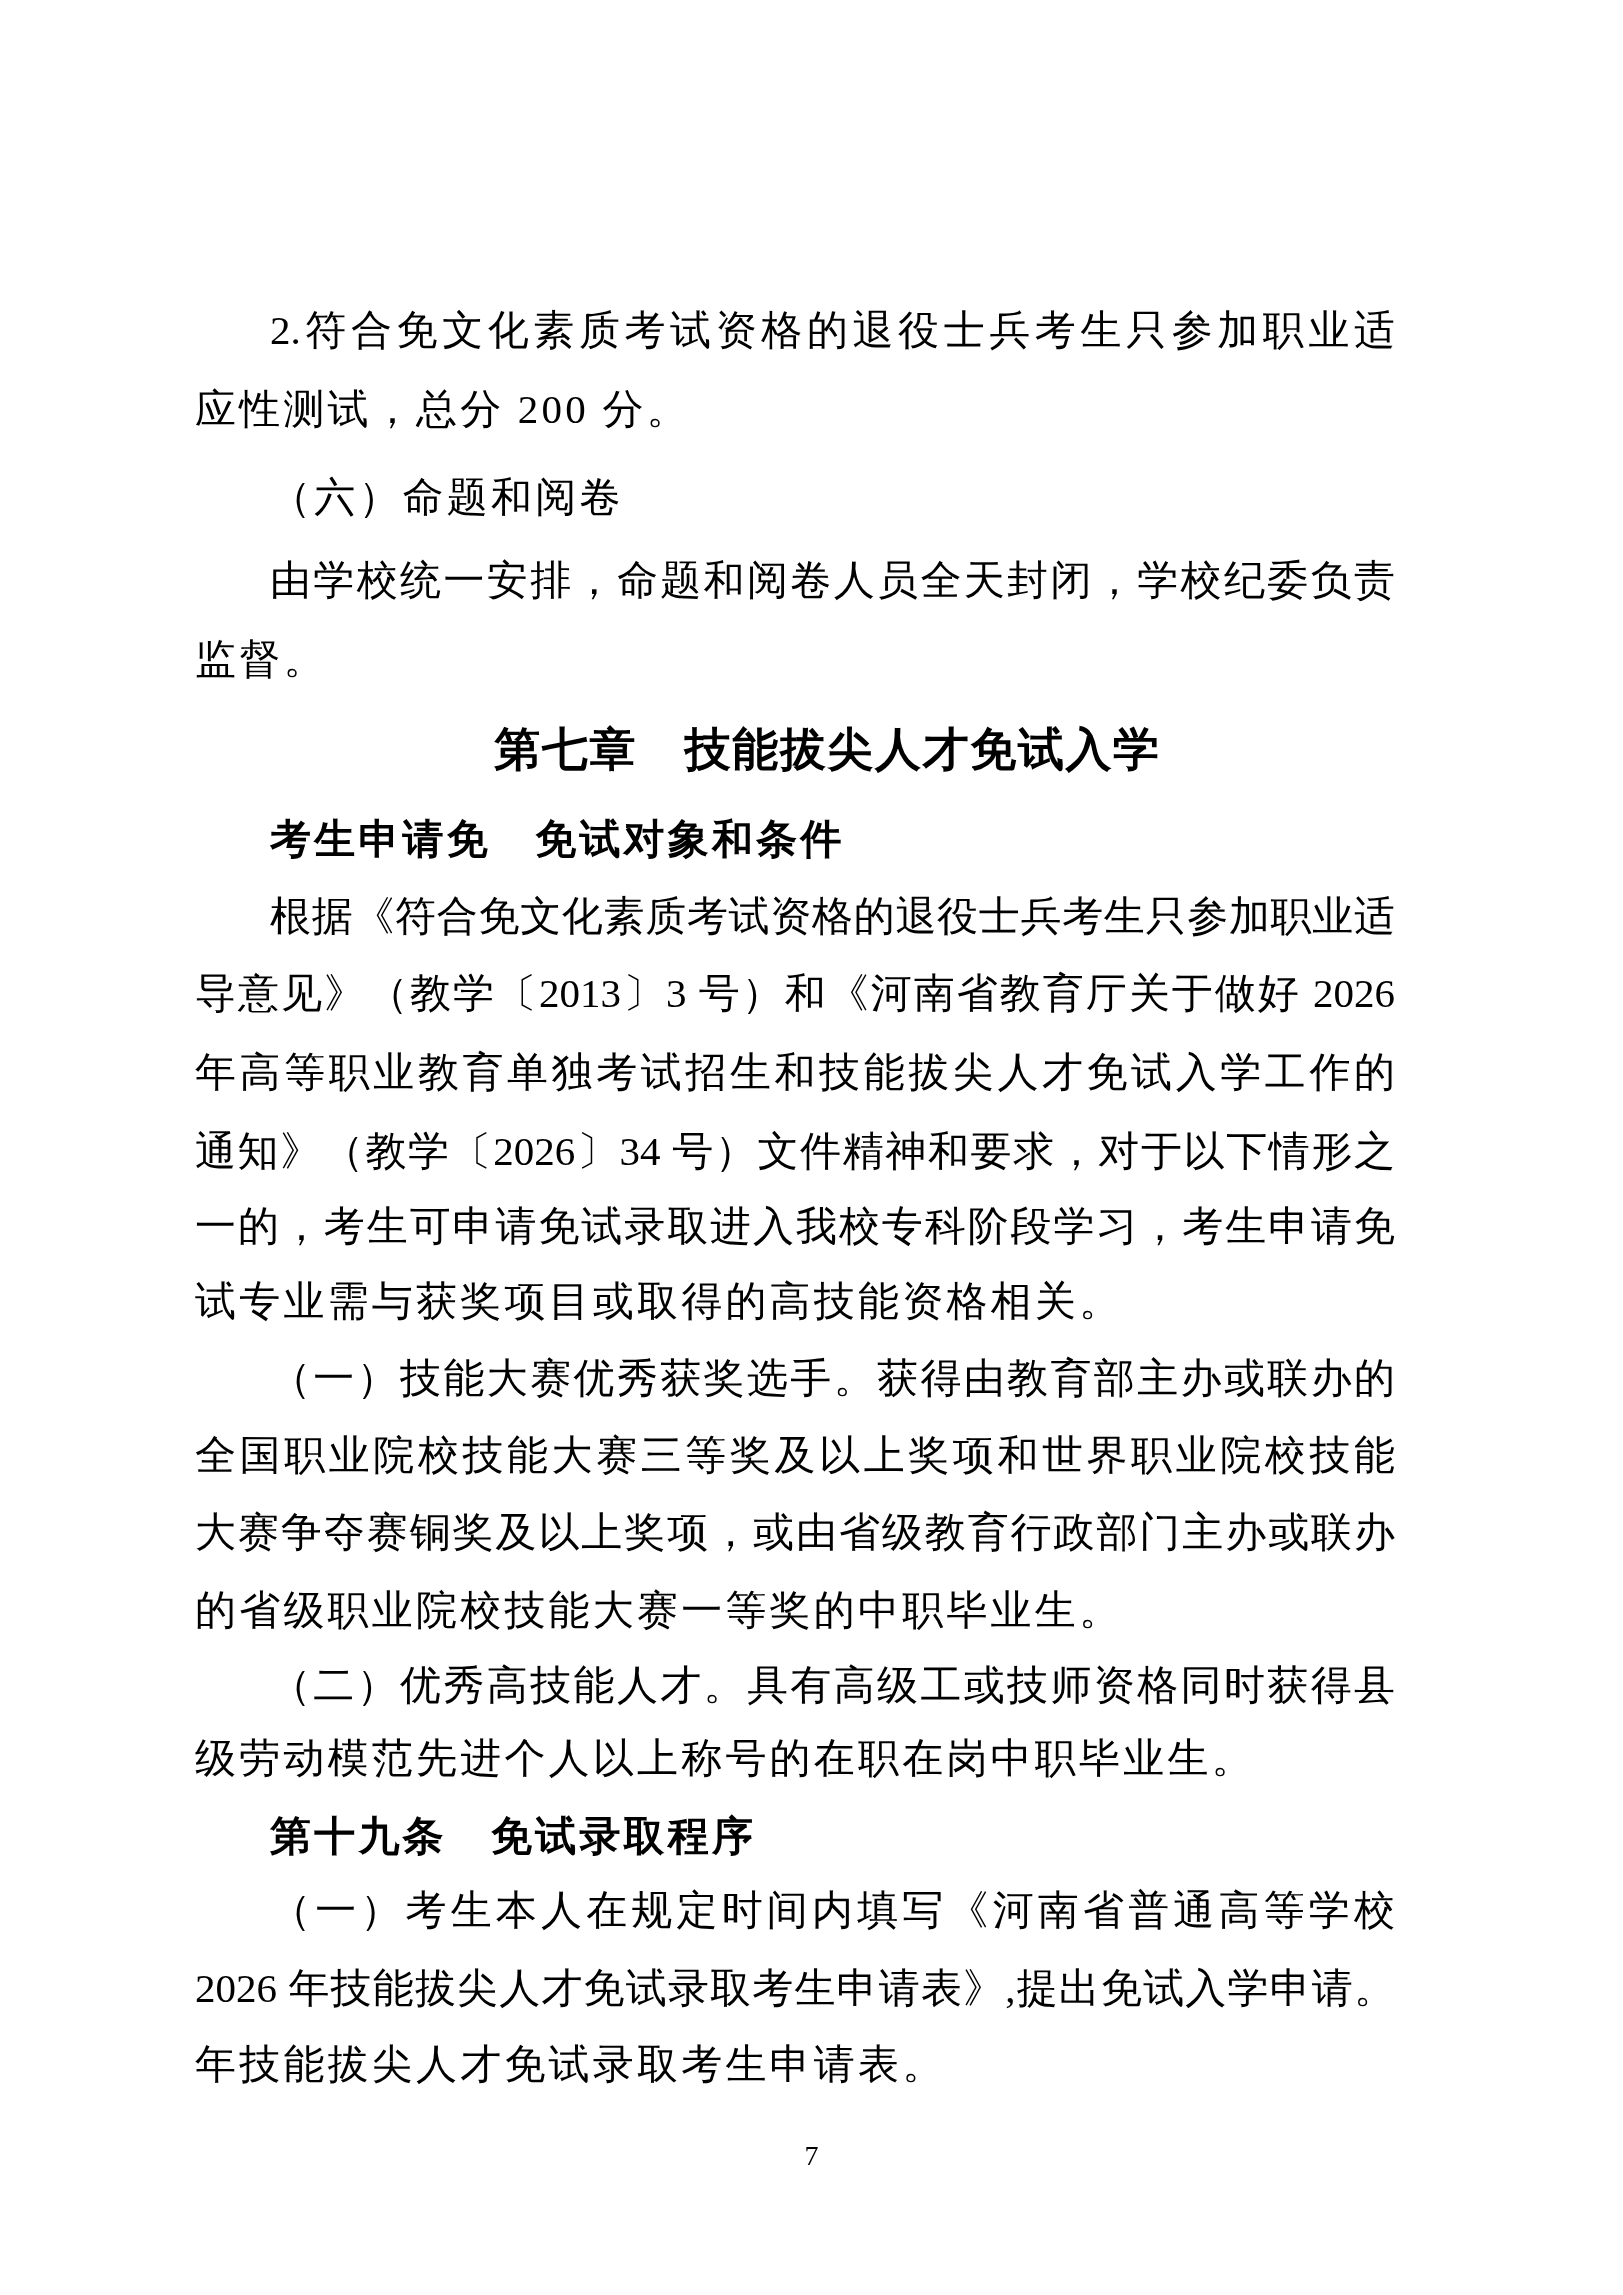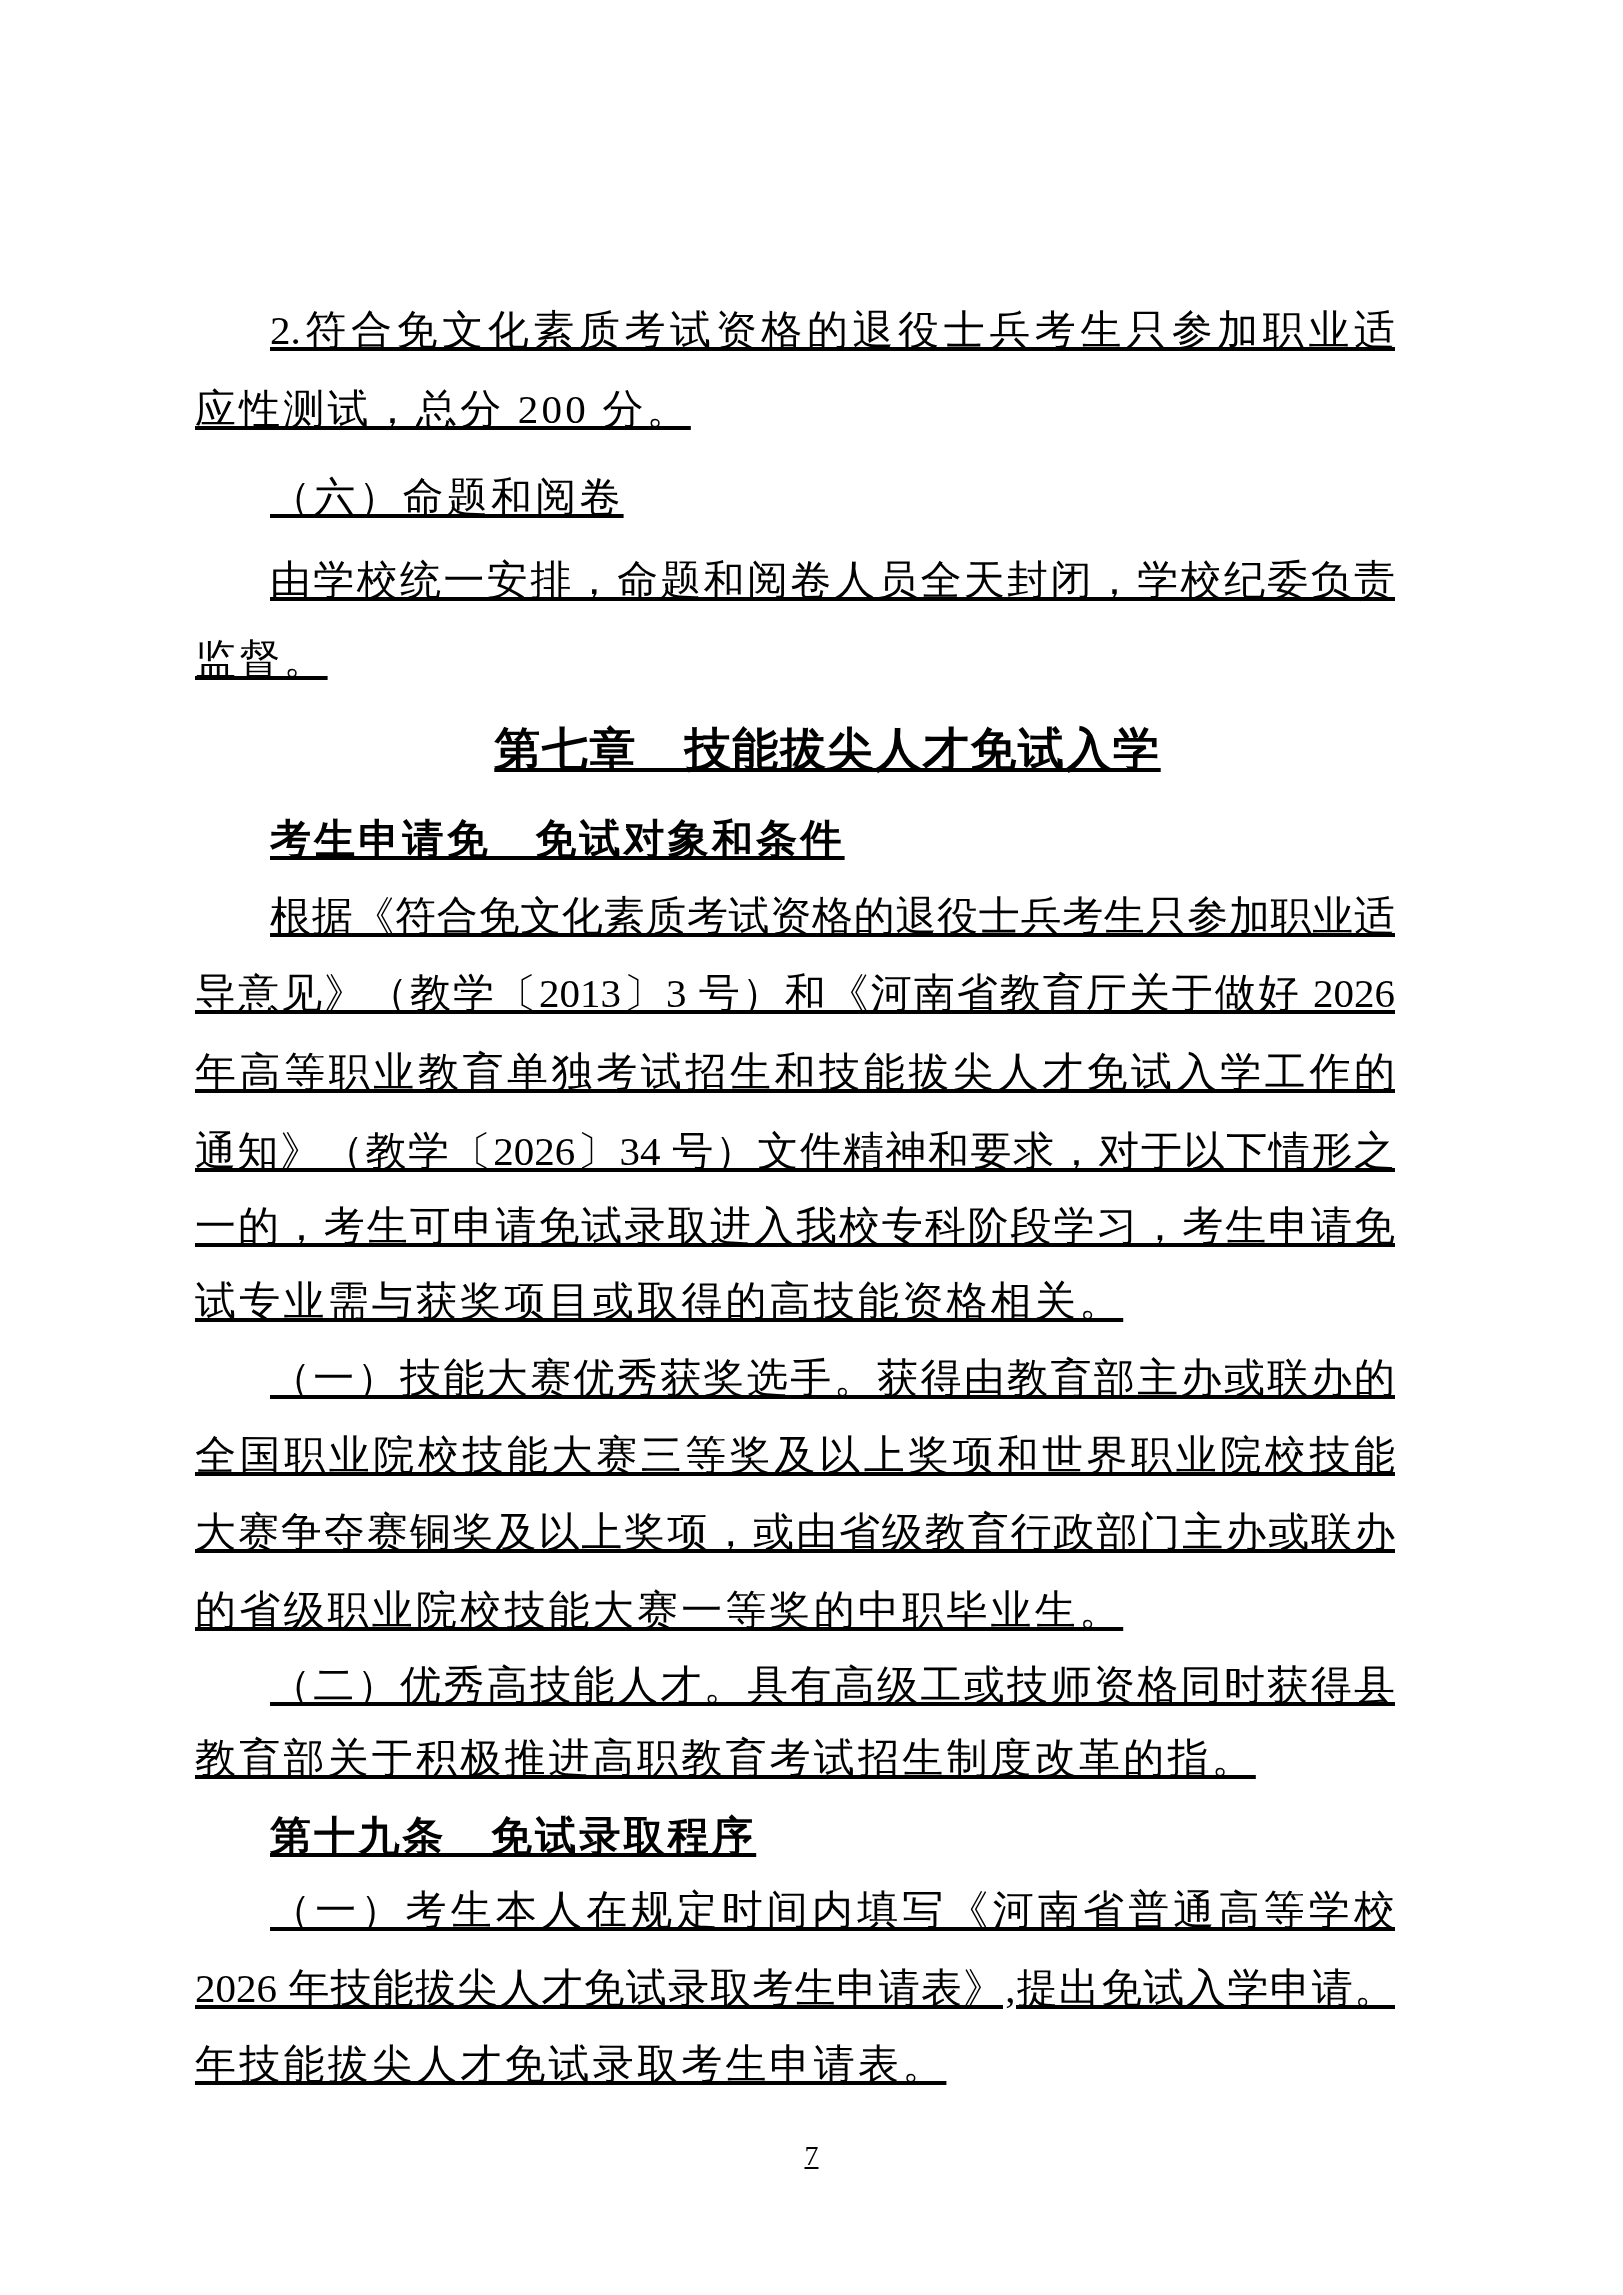--- a/index.html
+++ b/index.html
@@ -18,21 +18,20 @@
   }
   .line {
     position: absolute;
     left: 195px;
     width: 1200px;
     font-size: 41px;
     line-height: 45px;
     color: #000000;
     letter-spacing: 3.2px;
     white-space: nowrap;
-    text-decoration: underline;
   }
   
   .just {
     white-space: normal;
     letter-spacing: 0;
     text-align: justify;
     text-align-last: justify;
   }
   
   .ind {
@@ -86,21 +85,21 @@
   <div class="line just" style="top:1129px">通知》（教学〔2026〕34 号）文件精神和要求，对于以下情形之</div>
   <div class="line just" style="top:1204px">一的，考生可申请免试录取进入我校专科阶段学习，考生申请免</div>
   <div class="line" style="top:1279px">试专业需与获奖项目或取得的高技能资格相关。</div>
 
   <div class="line just ind" style="top:1356px">（一）技能大赛优秀获奖选手。获得由教育部主办或联办的</div>
   <div class="line just" style="top:1433px">全国职业院校技能大赛三等奖及以上奖项和世界职业院校技能</div>
   <div class="line just" style="top:1510px">大赛争夺赛铜奖及以上奖项，或由省级教育行政部门主办或联办</div>
   <div class="line" style="top:1588px">的省级职业院校技能大赛一等奖的中职毕业生。</div>
 
   <div class="line just ind" style="top:1663px">（二）优秀高技能人才。具有高级工或技师资格同时获得县</div>
-  <div class="line" style="top:1736px">教育部关于积极推进高职教育考试招生制度改革的指。</div>
+  <div class="line" style="top:1736px">级劳动模范先进个人以上称号的在职在岗中职毕业生。</div>
 
   <div class="line ind bold" style="top:1814px">第十九条　免试录取程序</div>
 
   <div class="line just ind" style="top:1888px">（一）考生本人在规定时间内填写《河南省普通高等学校</div>
   <div class="line just" style="top:1966px">2026 年技能拔尖人才免试录取考生申请表》,提出免试入学申请。</div>
   <div class="line" style="top:2042px">年技能拔尖人才免试录取考生申请表。</div>
 
   <div class="line pageno" style="top:2133px">7</div>
 
 </div>

